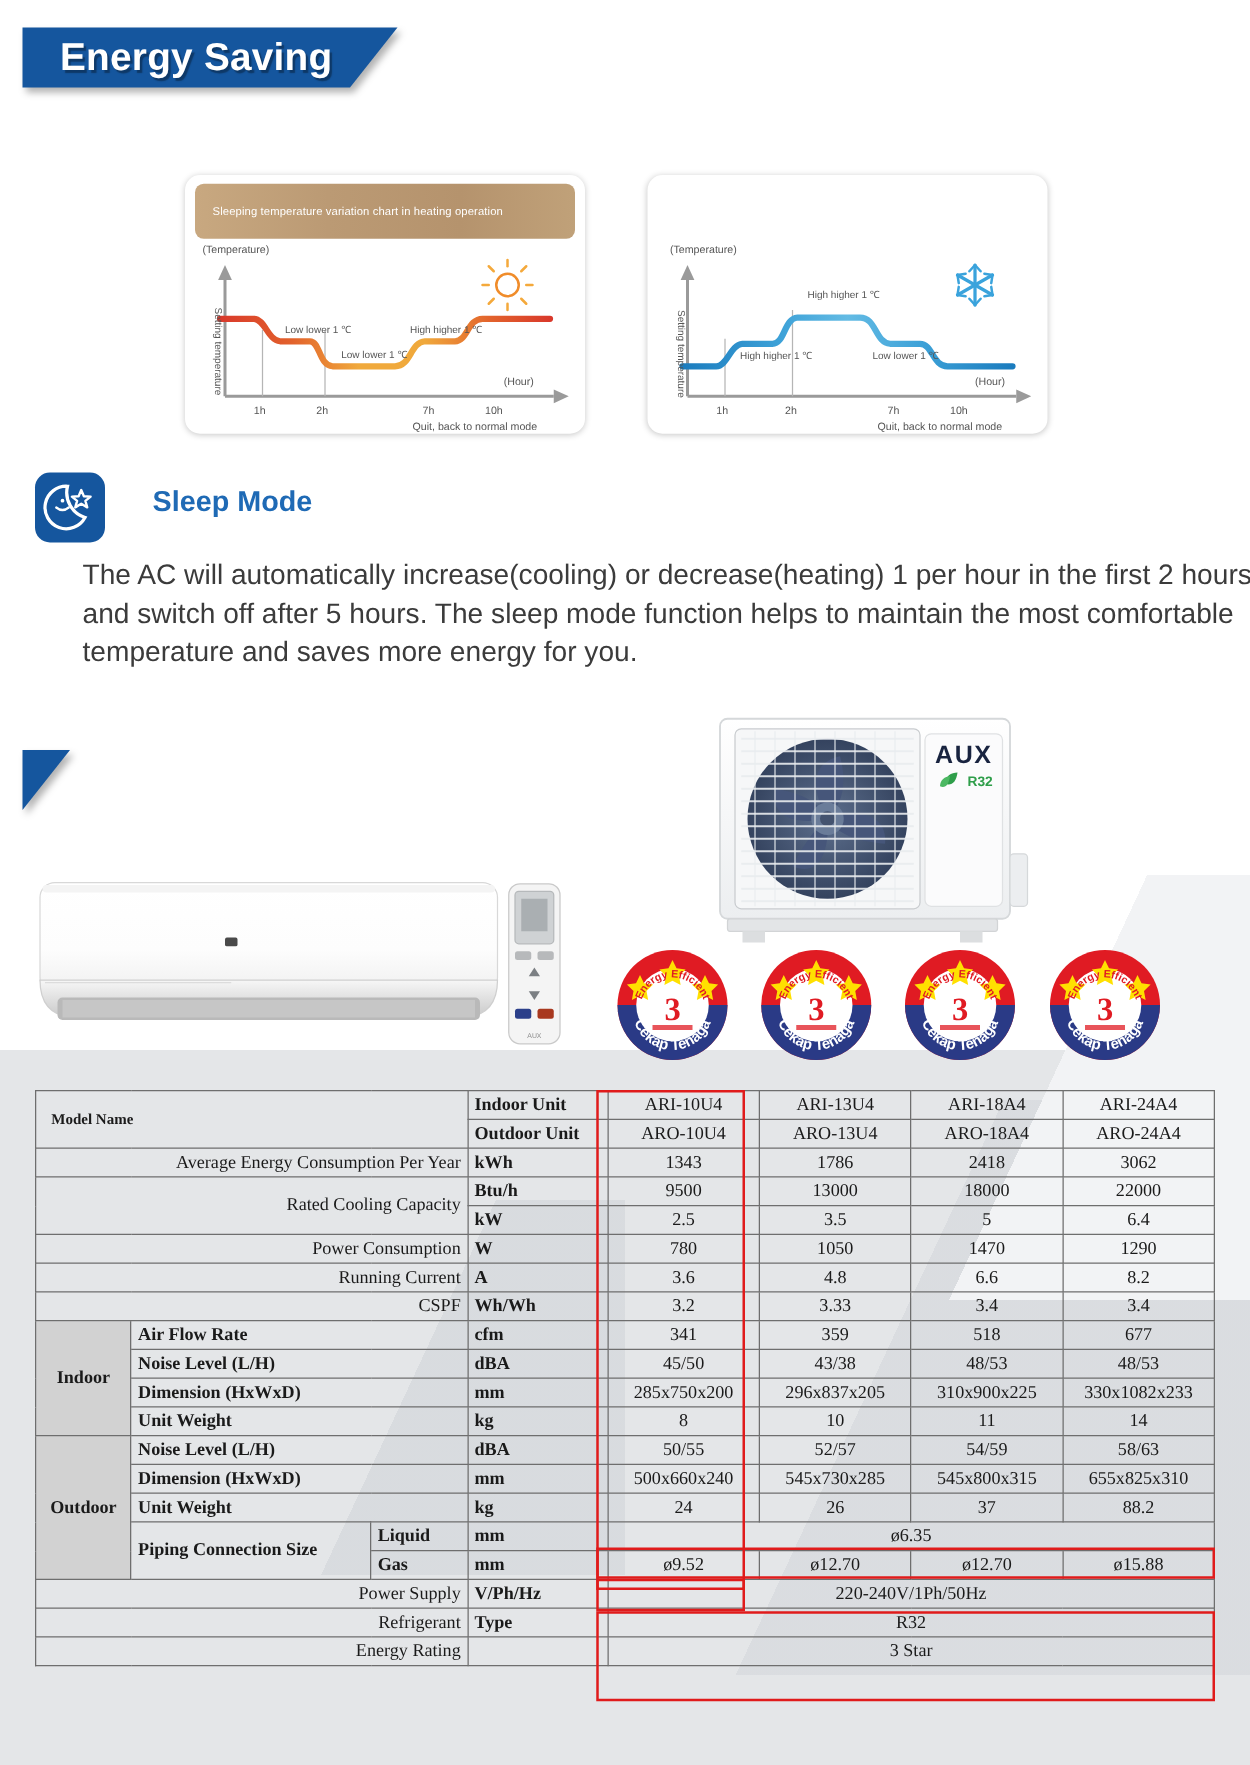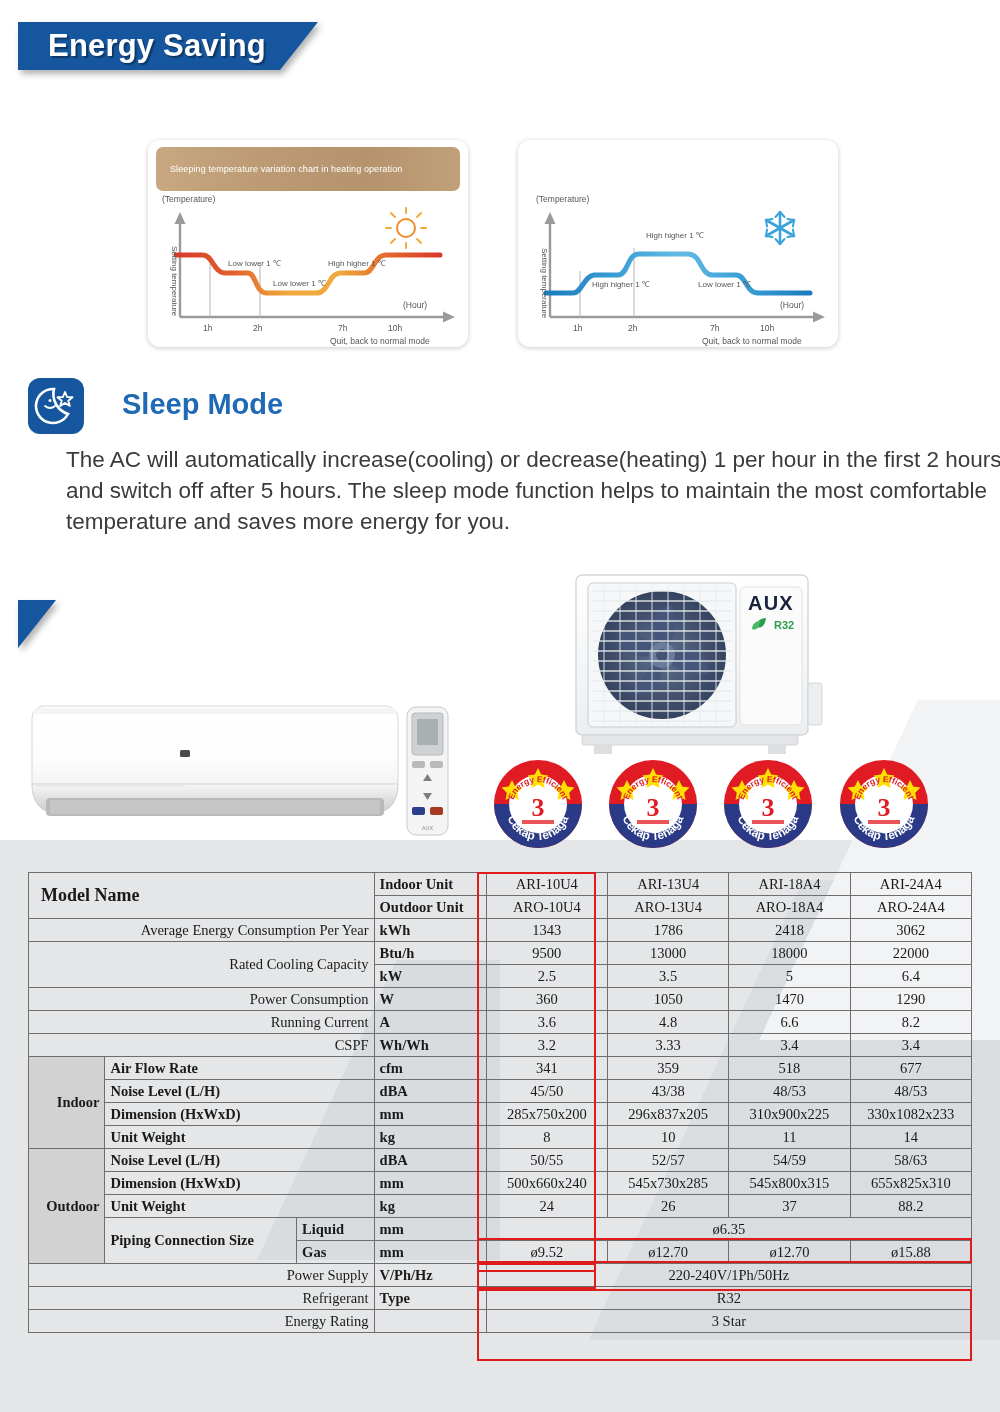--- a/index.html
+++ b/index.html
@@ -60,21 +60,21 @@
   .chart-body { position:absolute; left:0; top:36px; right:0; bottom:0; }
   .chart-body svg { display:block; }
 
   
   #sleep-icon {
     position:absolute; left:28px; top:378px; width:56px; height:56px;
     background:#15569e; border-radius:12px;
   }
   #sleep-title {
     position:absolute; left:122px; top:388px;
-    font-size:29px; font-weight:bold; color:#1f6ab5;
+    font-size:23px; font-weight:bold; color:#1f6ab5;
   }
   #sleep-text {
     position:absolute; left:22px; top:444px; width:960px;
     font-size:22.5px; line-height:31px; color:#3b3b3b;margin-left:44px;
   }
 
   
   #indoor-unit { position:absolute; left:30px; top:700px; width:370px; height:145px; }
   #remote      { position:absolute; left:405px; top:705px; width:45px; height:132px; }
   #outdoor-unit{ position:absolute; left:560px; top:565px; width:280px; height:200px; }
@@ -91,25 +91,25 @@
     border-collapse:collapse;
     font-family:"Liberation Serif", serif;
     font-size:14.5px; color:#1a1a1a;
   }
   #spec-table td {
     border:1px solid #6e6e6e;
     padding:1px 5px; height:23px; line-height:1.12;
     background:transparent;
   }
   #spec-table td.lbl   { font-weight:normal; text-align:right; }
-  #spec-table td.grp   { font-weight:bold; text-align:right; background:#d2d2d2; }
+  #spec-table td.grp   { font-weight:bold; text-align:center; background:#d2d2d2; }
   #spec-table td.unit  { font-weight:bold; text-align:left; }
   #spec-table td.val   { text-align:center; }
   #spec-table td.sub   { font-weight:bold; text-align:left; }
-  #spec-table td.mname { font-weight:bold; text-align:left; font-size:18px;padding-left:12px; }
+  #spec-table td.mname { font-weight:bold; text-align:left; font-size:12px;padding-left:12px; }
 
   
   .redbox { position:absolute; border:2.2px solid #e01b1b; pointer-events:none; }
   #red-col   { left:477px; top:872px;  width:119px; height:400px; }
   #red-liq   { left:477px; top:1238px; width:495px; height:25px; }
   #red-gas   { left:477px; top:1263px; width:119px; height:26px; }
   #red-bot   { left:477px; top:1289px; width:495px; height:72px; }
 </style>
 </head>
 <body>
@@ -495,21 +495,21 @@
       <td class="unit">kW</td>
       <td class="val">2.5</td>
       <td class="val">3.5</td>
       <td class="val">5</td>
       <td class="val">6.4</td>
     </tr>
 
     <tr>
       <td class="lbl" colspan="3">Power Consumption</td>
       <td class="unit">W</td>
-      <td class="val">360</td>
+      <td class="val">780</td>
       <td class="val">1050</td>
       <td class="val">1470</td>
       <td class="val">1290</td>
     </tr>
 
     <tr>
       <td class="lbl" colspan="3">Running Current</td>
       <td class="unit">A</td>
       <td class="val">3.6</td>
       <td class="val">4.8</td>

